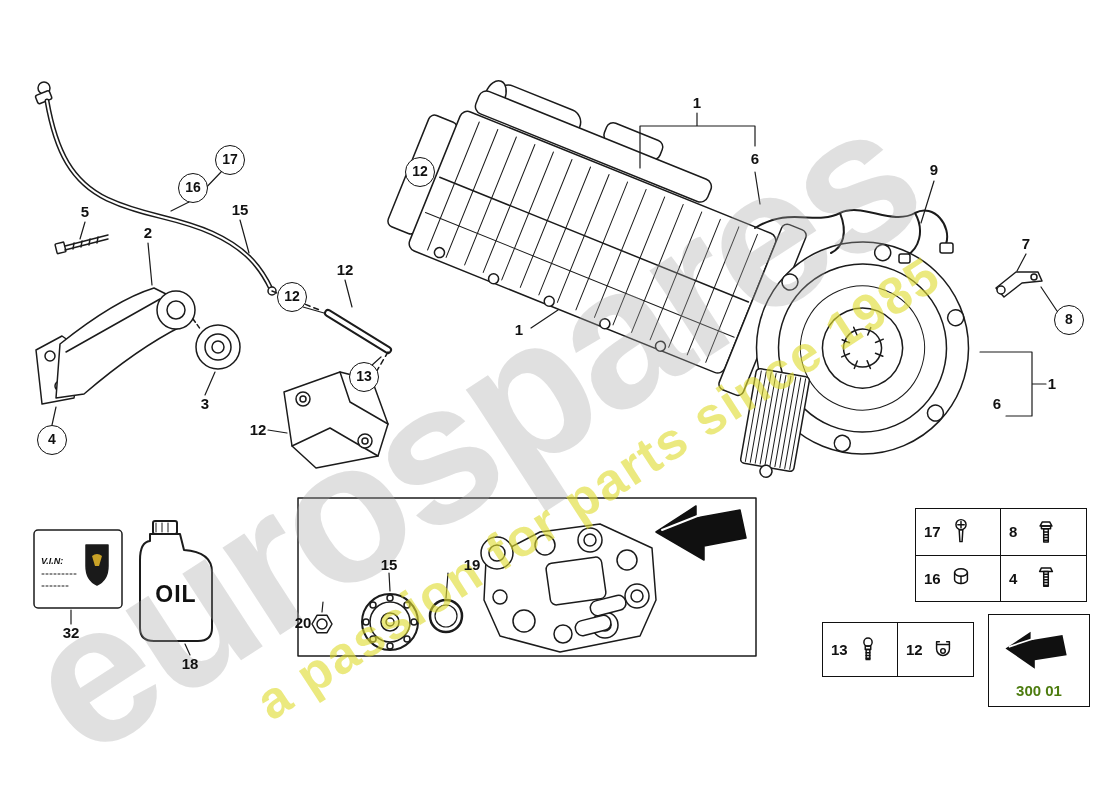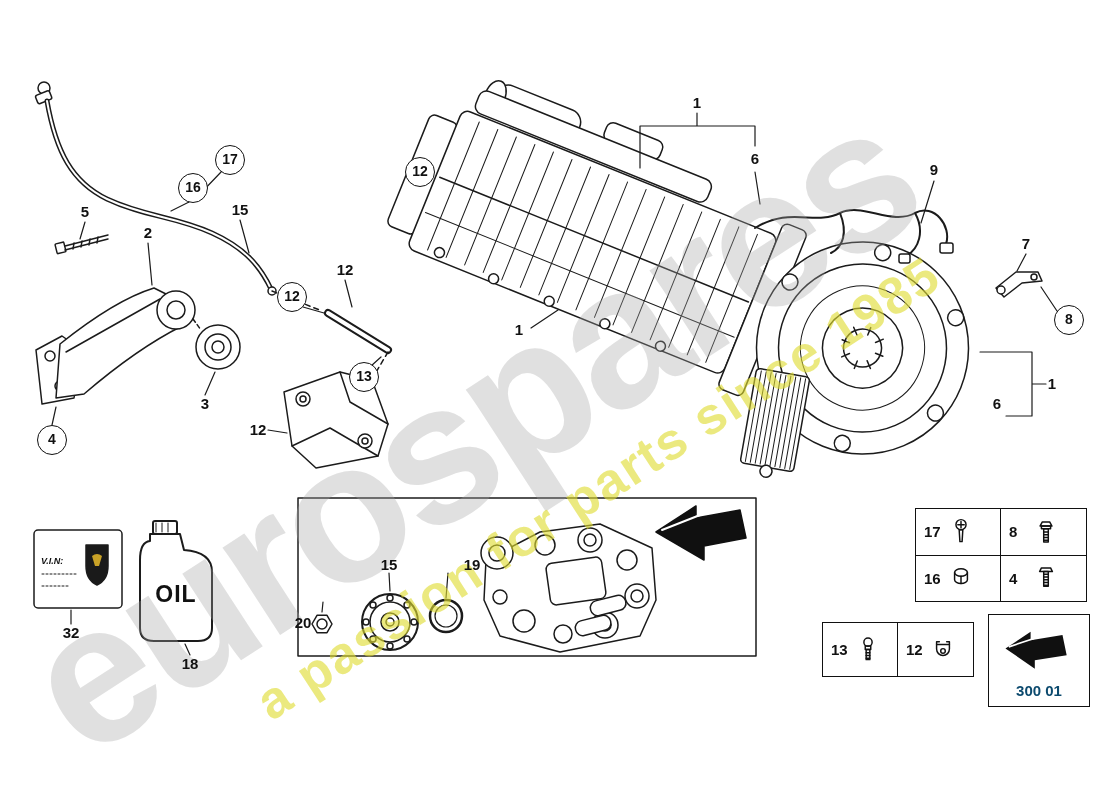--- a/index.html
+++ b/index.html
@@ -33,21 +33,21 @@
   .legend-cell{display:flex;align-items:center;gap:8px;padding:2px 8px;}
   .grid1 .legend-cell:nth-child(odd){border-right:1.5px solid #111;}
   .grid1 .legend-cell:nth-child(-n+2){border-bottom:1.5px solid #111;}
   .grid2 .legend-cell:first-child{border-right:1.5px solid #111;}
   .legend-num{font-size:15px;font-weight:bold;color:#111;min-width:18px;}
   .legend-icon{display:inline-flex;}
   .arrow-box{position:absolute;left:988px;top:614px;width:100px;height:62px;border:1.5px solid #111;
     background:#fff;display:flex;align-items:center;justify-content:center;z-index:4;}
   .code-box{position:absolute;left:988px;top:676px;width:100px;height:30px;border:1.5px solid #111;
     border-top:none;background:#fff;text-align:center;line-height:30px;font-size:15px;
-    font-weight:bold;color:#0c4a6e;z-index:4;}
+    font-weight:bold;color:#4d7c0f;z-index:4;}
 </style>
 </head>
 <body>
 
 <div class="stage">
 
   <svg class="drawing" width="1100" height="800" viewBox="0 0 1100 800">
     <g stroke="#1b1b1b" fill="none" stroke-width="1.5" stroke-linecap="round" stroke-linejoin="round">
 
       <g>

